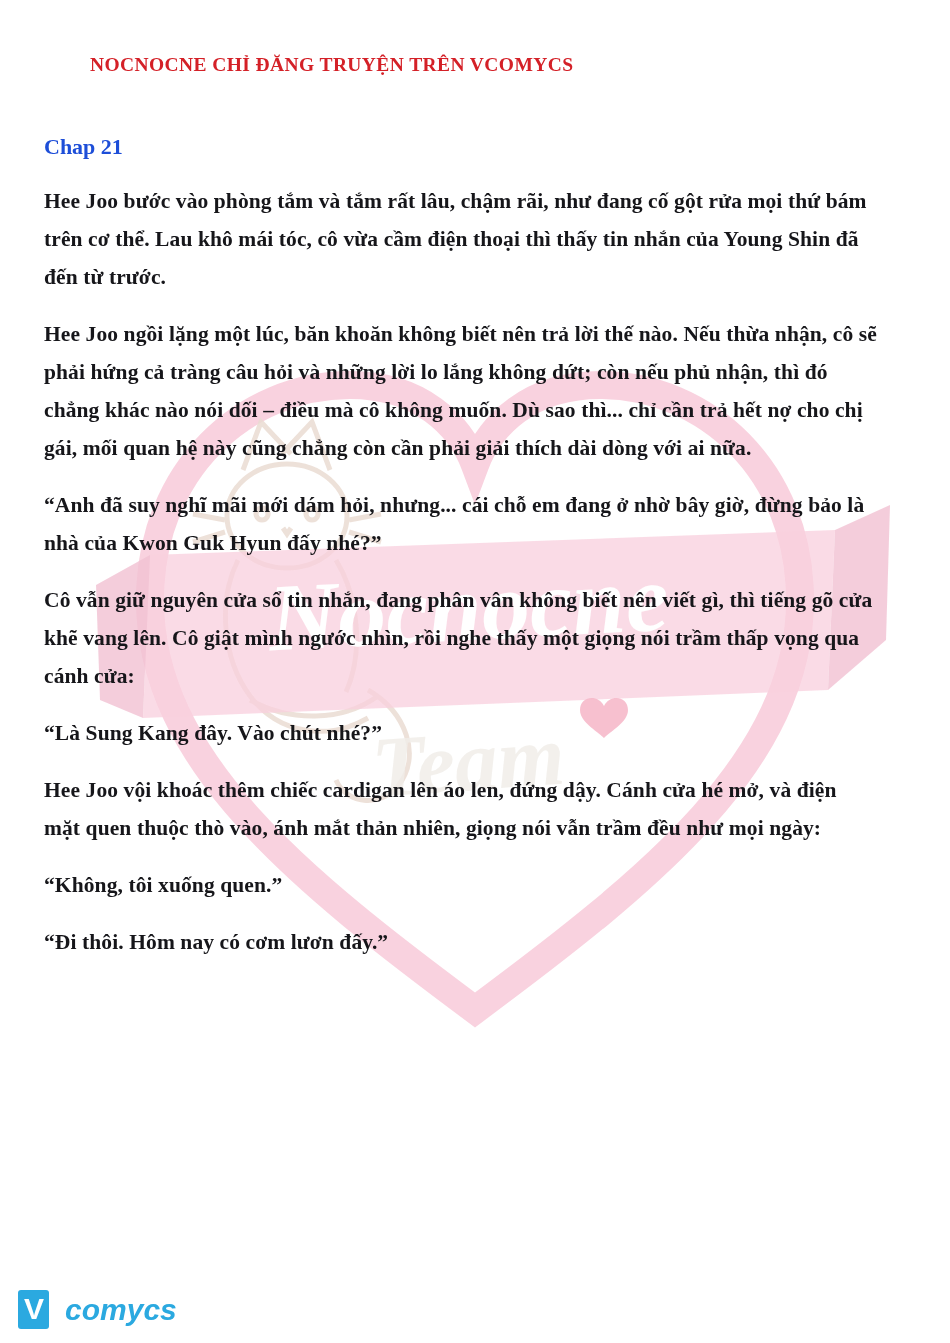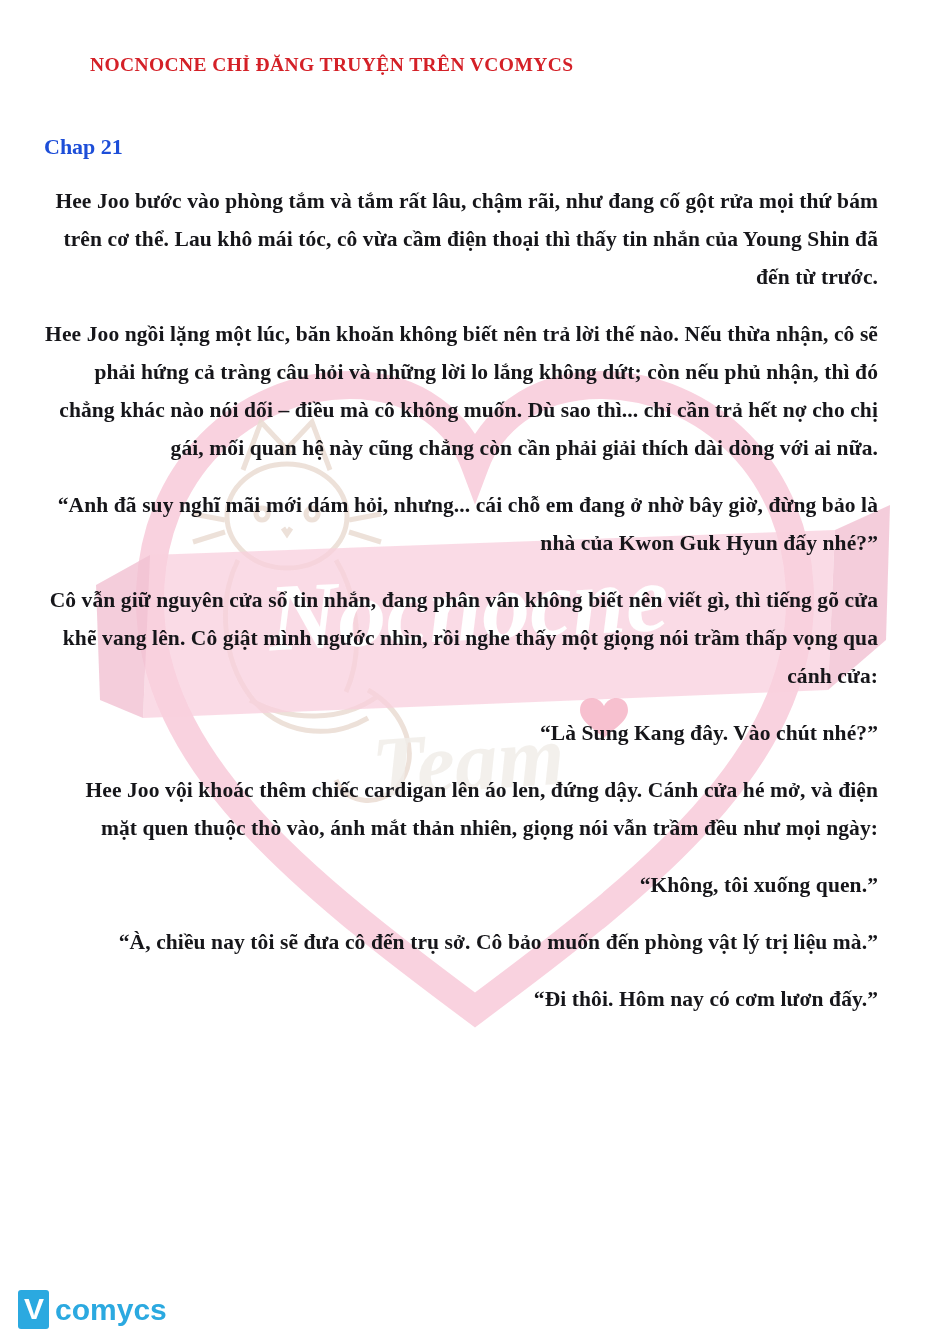--- a/index.html
+++ b/index.html
@@ -53,21 +53,21 @@
   .paragraphs {
     margin-top: 22px;
   }
 
   .para {
     font-size: 21.5px;
     line-height: 38px;
     color: #16161a;
     margin: 0 0 19px 0;
     font-weight: bold;
-    text-align: right;
+    text-align: left;
     letter-spacing: 0.1px;
   }
 
   
   #footer-logo {
     position: absolute;
     left: 18px;
     bottom: 14px;
     z-index: 3;
     display: flex;
@@ -82,22 +82,23 @@
     line-height: 30px;
     padding: 4px 5px 5px 6px;
     border-radius: 3px;
   }
   #footer-logo .logo-rest {
     color: #2ba9e0;
     font-family: "Liberation Sans", sans-serif;
     font-weight: bold;
     font-size: 30px;
     line-height: 30px;
-    padding-left: 6px;
+    padding-left: 16px;
     padding-bottom: 4px;
+    font-style: italic;
   }
 </style>
 </head>
 <body>
 
 <svg id="watermark" viewBox="0 0 950 1343" xmlns="http://www.w3.org/2000/svg">
   <defs>
     <clipPath id="pageclip">
         <rect x="0" y="0" width="950" height="1343"></rect>
       </clipPath>
@@ -147,21 +148,20 @@
   <div id="chapter-title">Chap 21</div>
 
   <div class="paragraphs">
     <p class="para">Hee Joo bước vào phòng tắm và tắm rất lâu, chậm rãi, như đang cố gột rửa mọi thứ bám trên cơ thể. Lau khô mái tóc, cô vừa cầm điện thoại thì thấy tin nhắn của Young Shin đã đến từ trước.</p>
     <p class="para">Hee Joo ngồi lặng một lúc, băn khoăn không biết nên trả lời thế nào. Nếu thừa nhận, cô sẽ phải hứng cả tràng câu hỏi và những lời lo lắng không dứt; còn nếu phủ nhận, thì đó chẳng khác nào nói dối – điều mà cô không muốn. Dù sao thì... chỉ cần trả hết nợ cho chị gái, mối quan hệ này cũng chẳng còn cần phải giải thích dài dòng với ai nữa.</p>
     <p class="para">“Anh đã suy nghĩ mãi mới dám hỏi, nhưng... cái chỗ em đang ở nhờ bây giờ, đừng bảo là nhà của Kwon Guk Hyun đấy nhé?”</p>
     <p class="para">Cô vẫn giữ nguyên cửa sổ tin nhắn, đang phân vân không biết nên viết gì, thì tiếng gõ cửa khẽ vang lên. Cô giật mình ngước nhìn, rồi nghe thấy một giọng nói trầm thấp vọng qua cánh cửa:</p>
     <p class="para">“Là Sung Kang đây. Vào chút nhé?”</p>
     <p class="para">Hee Joo vội khoác thêm chiếc cardigan lên áo len, đứng dậy. Cánh cửa hé mở, và điện mặt quen thuộc thò vào, ánh mắt thản nhiên, giọng nói vẫn trầm đều như mọi ngày:</p>
     <p class="para">“Không, tôi xuống quen.”</p>
-    <p class="para">“À, chiều nay tôi sẽ đưa cô đến trụ sở. Cô bảo muốn đến phòng vật lý trị liệu mà.”</p>
     <p class="para">“Đi thôi. Hôm nay có cơm lươn đấy.”</p>
   </div>
 </div>
 
 <div id="footer-logo">
   <span class="logo-badge">V</span>
   <span class="logo-rest">comycs</span>
 </div>
 
 </body></html>

